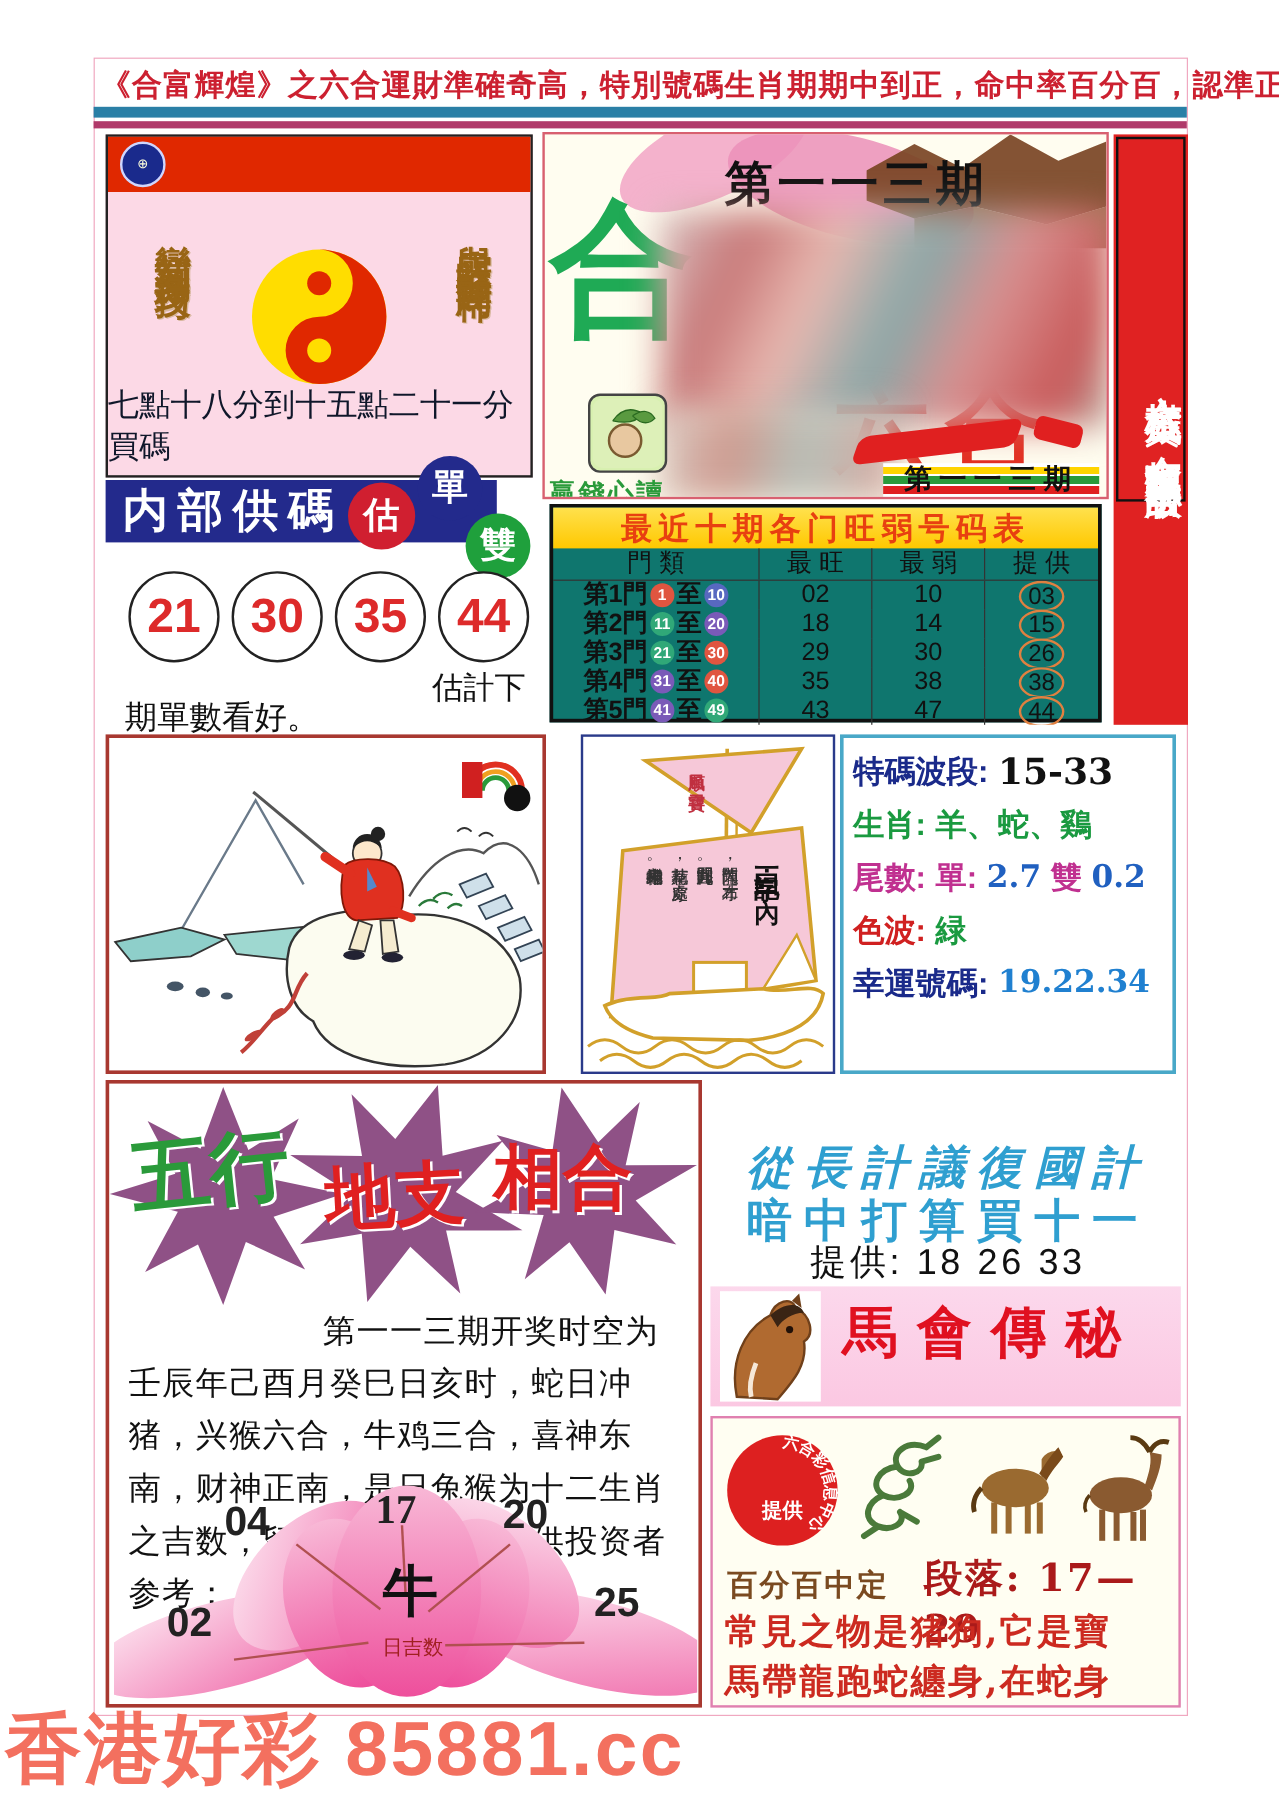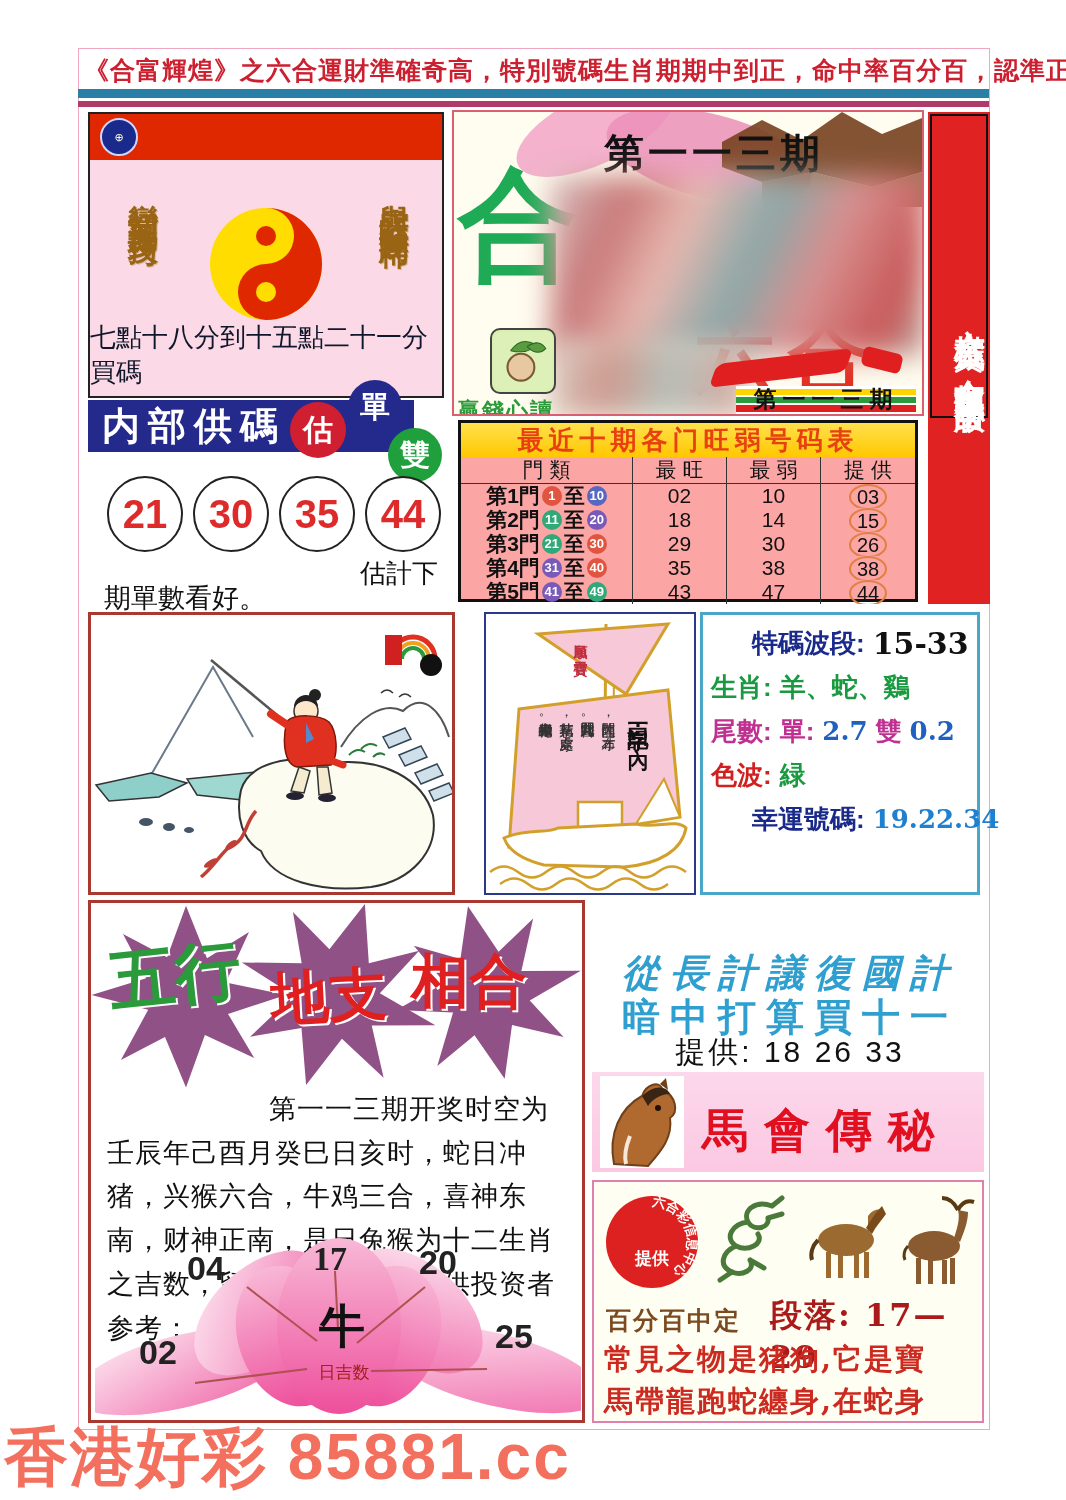--- a/index.html
+++ b/index.html
@@ -55,21 +55,21 @@
             transform:rotate(14deg);}
   #stripe-banner{position:absolute;left:282px;top:274px;width:180px;height:28px;
      background:linear-gradient(#fff 0 3px,#ffd400 3px 9px,#fff 9px 11px,#2a9a3a 11px 17px,#fff 17px 19px,#e02020 19px 26px,#fff 26px);
      text-align:center;font-size:23px;font-weight:bold;color:#111;letter-spacing:6px;line-height:26px;}
   
   #sidebar{left:928px;top:112px;width:62px;height:492px;background:#e02222;}
   #sidebar-inner{position:absolute;left:2px;top:2px;width:54px;height:300px;border:2px solid #111;}
   #sidebar-text{position:absolute;left:0;top:8px;width:62px;height:480px;color:#fff;font-size:31px;
       font-weight:bold;writing-mode:vertical-rl;text-orientation:upright;letter-spacing:3px;margin:0 auto;text-align:center;}
   
-  #tbl{left:458px;top:420px;width:460px;height:182px;border:3px solid #111;background:#fca5a5;box-sizing:border-box;}
+  #tbl{left:458px;top:420px;width:460px;height:182px;border:3px solid #111;background:#0f766e;box-sizing:border-box;}
   #tbl-title{height:34px;background:linear-gradient(#ffe14d,#ffc800);color:#e84010;font-size:26px;
              font-weight:bold;text-align:center;letter-spacing:5px;line-height:34px;}
   .trow{display:grid;grid-template-columns:172px 94px 94px 94px;height:24px;line-height:24px;}
   #thead.trow{height:26px;line-height:26px;border-bottom:1px solid #333;}
   .trow > div{border-right:1px solid #333;text-align:center;font-size:21px;color:#111;overflow:hidden;}
   .trow > div:last-child{border-right:none;}
   .gate{color:#e050a8;font-weight:bold;display:flex;align-items:center;justify-content:center;gap:2px;}
   .ball{display:inline-block;width:20px;height:20px;border-radius:50%;color:#fff;font-size:13px;
         font-weight:bold;line-height:20px;text-align:center;}
   .b-red{background:#e05540;} .b-blue{background:#5868c0;} .b-green{background:#30a878;} .b-purple{background:#7a5ab8;}
@@ -80,21 +80,21 @@
   #sailbox{left:484px;top:612px;width:212px;height:283px;border:2px solid #2a3a8a;background:#fff;box-sizing:border-box;}
   #sail-flag-text{position:absolute;left:86px;top:20px;height:62px;font-size:14px;font-weight:bold;color:#c03040;}
   #sail-poem{position:absolute;left:48px;top:98px;height:132px;writing-mode:vertical-rl;text-orientation:upright;}
   #sail-poem span{display:block;font-size:14px;color:#333;padding-left:3px;}
   #sail-poem .lead{font-size:21px;font-weight:bold;color:#111;padding-left:6px;}
   #shiyue{left:700px;top:612px;width:280px;height:283px;border:3px solid #49a8c8;background:#fff;
           box-sizing:border-box;padding:6px 8px;}
   .sline{display:flex;align-items:baseline;gap:8px;font-weight:bold;white-space:nowrap;height:44px;align-items:center;}
   .sline .lb{font-size:26px;}
   .sline .vl{font-size:26px;}
-  .c-red{color:#d02020;} .c-darkred{color:#9a241a;} .c-navy{color:#1a2a8a;margin-left:41px;} .c-black{color:#111;}
+  .c-red{color:#d02020;} .c-darkred{color:#9a241a;} .c-navy{color:#1a2a8a;} .c-black{color:#111;}
   .c-green{color:#1a9a40;} .c-mag{color:#c03090;} .c-blue{color:#2060c0;} .c-lblue{color:#2080d0;}
   .serifv{font-family:"DejaVu Serif",serif;}
   
   #wuxing{left:88px;top:900px;width:497px;height:523px;border:3px solid #a83830;background:#fff;box-sizing:border-box;}
   .wx-title{position:absolute;font-weight:bold;text-shadow:2px 2px 0 #fff;}
   #wx1{left:18px;top:28px;font-size:66px;color:#2a9a3a;transform:rotate(-6deg);}
   #wx2{left:180px;top:55px;font-size:58px;color:#e02020;transform:rotate(-3deg);}
   #wx3{left:320px;top:40px;font-size:58px;color:#e02020;}
   #wx-para{position:absolute;left:16px;top:185px;width:462px;font-size:27px;color:#111;line-height:1.62;
            text-indent:162px;letter-spacing:1px;}
@@ -104,21 +104,21 @@
                 font-weight:bold;color:#111;line-height:1;}
   #lotus-sub{position:absolute;left:206px;top:140px;width:86px;text-align:center;font-size:17px;color:#a02020;}
   
   #mh-title{left:610px;top:905px;width:360px;text-align:center;font-size:36px;font-weight:bold;color:#2020a0;
             letter-spacing:2px;text-shadow:2px 2px 0 #ffe840,-2px 2px 0 #ffe840,2px -2px 0 #ffe840;}
   .mh-poem{left:596px;width:388px;text-align:center;font-size:38px;font-weight:bold;color:#2f9fd0;
            letter-spacing:10px;font-family:"DejaVu Serif",serif;white-space:nowrap;}
   #mh-tigong{left:600px;top:1032px;width:380px;text-align:center;font-size:30px;color:#111;letter-spacing:3px;}
   #chuanmi{left:592px;top:1072px;width:392px;height:100px;background:linear-gradient(#fcd8ec,#fbc8e2);}
   #horsehead{position:absolute;left:8px;top:4px;width:84px;height:92px;background:#fff;}
-  #chuanmi-title{position:absolute;left:110px;top:28px;font-size:46px;font-weight:bold;color:#e01020;letter-spacing:16px;}
+  #chuanmi-title{position:absolute;left:110px;top:8px;font-size:46px;font-weight:bold;color:#e01020;letter-spacing:16px;}
   #infobox{left:592px;top:1180px;width:392px;height:243px;border:2px solid #e080b0;background:#fffef2;box-sizing:border-box;}
   #stamp{position:absolute;left:8px;top:10px;width:100px;height:100px;}
   .animal{position:absolute;top:12px;}
   #percent-label{position:absolute;left:12px;top:122px;font-size:25px;font-weight:bold;color:#7a4a20;letter-spacing:2px;}
   #duanluo{position:absolute;left:176px;top:112px;font-size:32px;font-weight:bold;color:#aa1a1a;
            font-family:"DejaVu Serif",serif;letter-spacing:2px;}
   .callig{position:absolute;left:10px;width:375px;font-size:29px;font-weight:bold;color:#cc2a20;
           letter-spacing:2px;font-family:"DejaVu Serif",serif;white-space:nowrap;}
   
   #watermark{left:4px;top:1398px;font-size:64px;font-weight:bold;color:#f3705f;letter-spacing:2px;z-index:50;margin-top:16px;}

